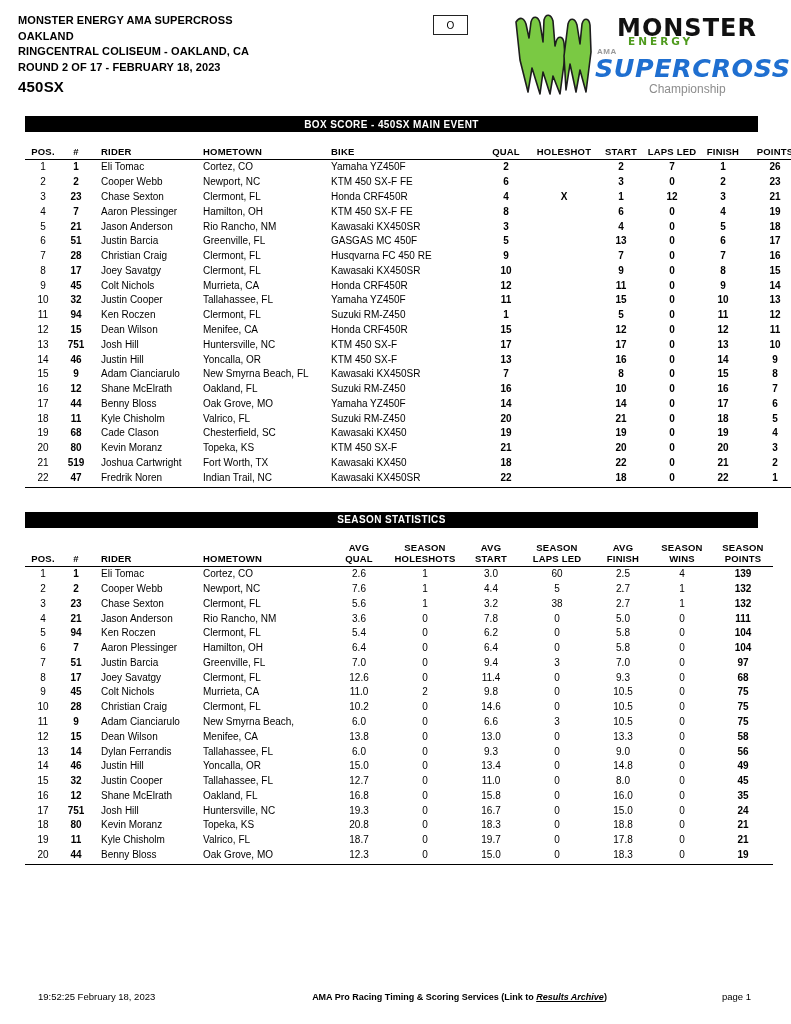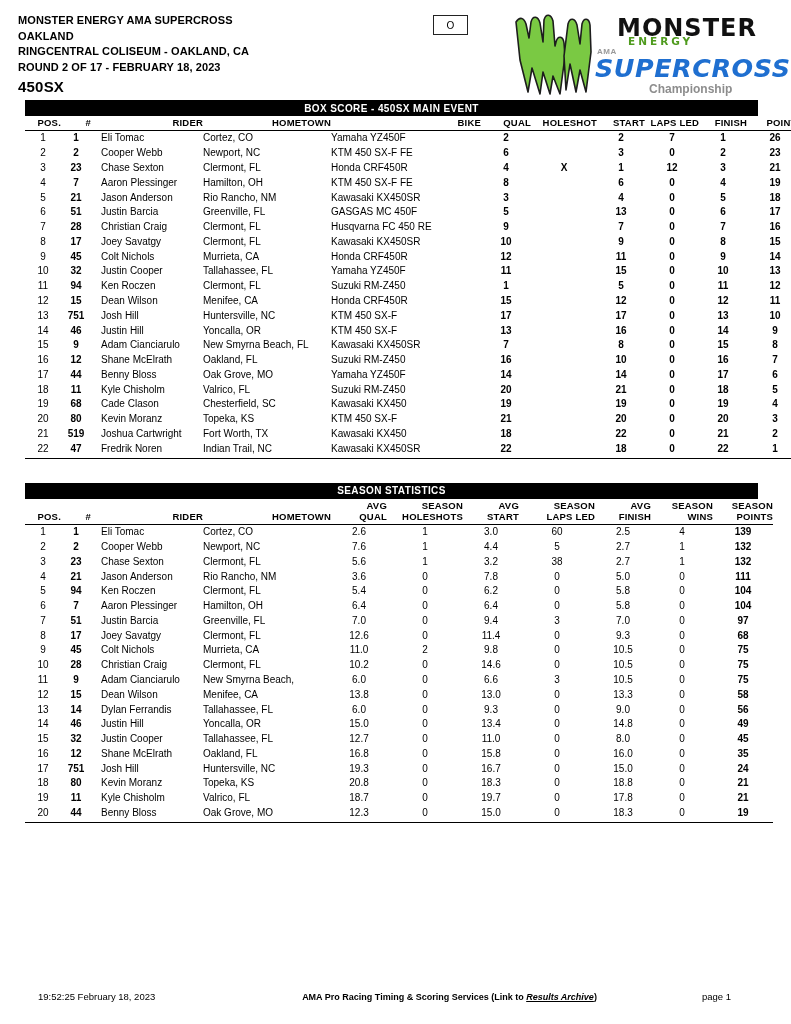--- a/index.html
+++ b/index.html
@@ -13,21 +13,21 @@
     color: #000000;
     position: relative;
     overflow: hidden;
   }
 
   .page { position: relative; width: 791px; height: 1024px; padding: 0; }
 
   
   .header-area {
     position: relative;
-    height: 100px;
+    height: 116px;
     padding: 13px 0 4px 18px;
   }
   .event-lines { font-size: 11px; font-weight: bold; line-height: 15.5px; letter-spacing: 0.1px; }
   .class-name { font-size: 15px; font-weight: bold; margin-top: 3px; letter-spacing: 0.2px; }
 
   .o-box {
     position: absolute;
     left: 433px; top: 15px;
     width: 35px; height: 20px;
     border: 1.5px solid #222;
@@ -67,21 +67,21 @@
     font-size: 24px; font-weight: bold;
     font-style: italic;
     letter-spacing: 0.5px;
     color: #1f6fd0;
     font-family: "DejaVu Sans", sans-serif;
     transform: scaleX(1.06);
     transform-origin: left center;
   }
   .championship-word {
     position: absolute; left: 54px; top: 72px;
-    font-size: 12px; font-weight: bold;
+    font-size: 12px; font-weight: normal;
     color: #8d8d8d;
   }
 
   
   .banner {
     background: #000000;
     color: #ffffff;
     height: 16px;
     margin: 0 33px 0 25px;
     display: flex; align-items: center; justify-content: center;
@@ -91,25 +91,24 @@
   
   table.results {
     border-collapse: collapse;
     margin: 0 33px 0 25px;
     width: 733px;
     table-layout: fixed;
   }
   table.results th {
     font-size: 9.5px;
     font-weight: bold;
-    padding: 1px 0 2px 0;
+    padding: 14px 0 2px 0;
     border-bottom: 1.4px solid #000;
     vertical-align: bottom;
     letter-spacing: 0.2px;
-    text-align: right;
   }
   table.results td {
     font-size: 10px;
     padding: 1.4px 0;
     vertical-align: top;
     line-height: 12px;
   }
   table.results tbody tr:last-child td { border-bottom: 1.4px solid #000; padding-bottom: 3px; }
 
   .c-left   { text-align: left; }
@@ -143,21 +142,21 @@
   .ss-af    { width: 56px; }
   .ss-sw    { width: 62px; }
   .ss-sp    { width: 60px; }
 
   .hdr2 { display: block; line-height: 11px; }
 
   
   .footer {
     position: absolute;
     left: 0; right: 0; bottom: 22px;
-    padding: 0 60px 0 38px;
+    padding: 0 40px 0 38px;
     display: flex; align-items: center;
     font-size: 9.5px;
   }
   .footer-left { width: 200px; }
   .footer-center { flex: 1; text-align: center; font-weight: bold; font-size: 9px; }
   .footer-center .lnk { text-decoration: underline; font-style: italic; }
   .footer-right { width: 70px; text-align: right; }
 </style>
 </head>
 <body>

